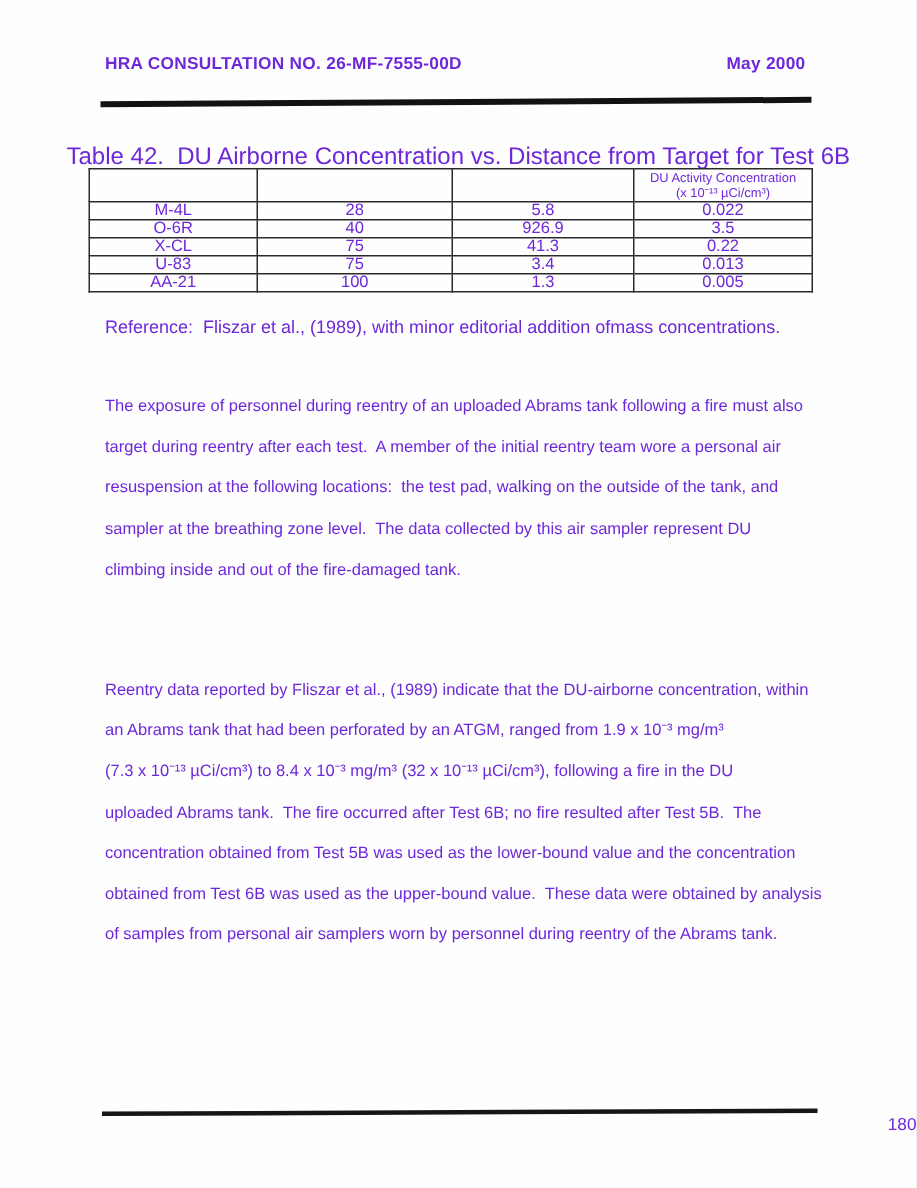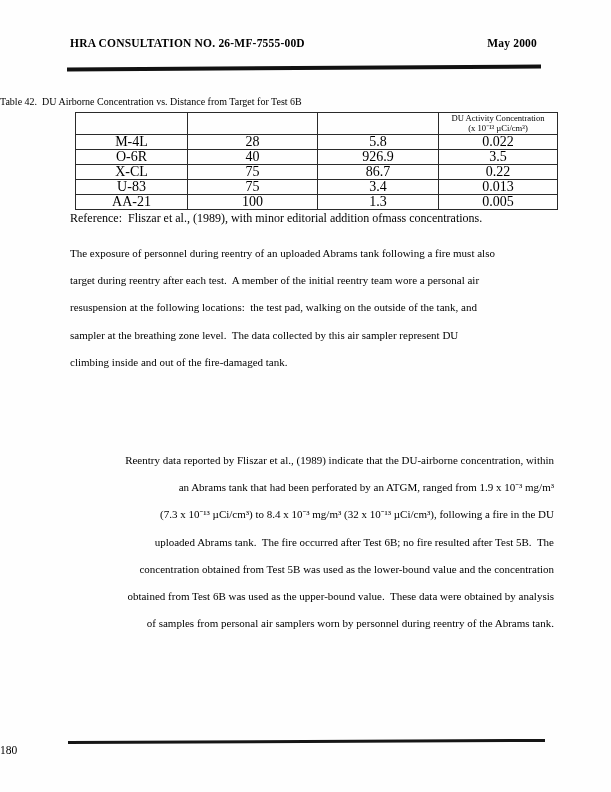--- a/index.html
+++ b/index.html
@@ -2,93 +2,93 @@
 <html><head>
 <meta charset="utf-8">
 <style>
   html, body { margin: 0; padding: 0; background: #e8e8e8; }
   .page {
     position: relative;
     width: 611px;
     height: 792px;
     margin: 0 auto;
     background: #fefefe;
-    color: #000000;
-    font-family: Liberation Serif, serif;
+    color: #6d28d9;
+    font-family: Liberation Sans, sans-serif;
     overflow: hidden;
   }
   .hdr {
     position: absolute;
     top: 37px; left: 70px; width: 467px;
     display: flex; justify-content: space-between;
     font-weight: bold; font-size: 11.5px; letter-spacing: 0.2px;
     white-space: pre;
   }
   .hrule {
     position: absolute;
     top: 66px; left: 67px; width: 474px; height: 3.5px;
     background: #121212;
     transform: rotate(-0.35deg);
   }
   .tbl-title {
     position: absolute;
     top: 96px; left: 0; width: 611px;
-    font-size: 10px;
+    text-align: center; font-size: 16px;
     white-space: pre;
   }
   table.dtable {
     position: absolute;
-    top: 112px; left: 75px; width: 482px;
+    top: 112px; left: 59px; width: 482px;
     border-collapse: collapse;
     table-layout: fixed;
     border: 1.6px solid #222;
   }
   table.dtable th, table.dtable td {
     border: 1.1px solid #2a2a2a;
     text-align: center;
     vertical-align: middle;
     padding: 0 2px;
     overflow: hidden;
   }
   table.dtable thead th {
     height: 21px;
     font-weight: normal;
     font-size: 8.6px;
     line-height: 1.15;
   }
   table.dtable tbody td {
     height: 11px;
-    font-size: 14px;
+    font-size: 11px;
     line-height: 1;
   }
   .ref {
     position: absolute;
     top: 211px; left: 70px; width: 500px;
     font-size: 12px;
     white-space: pre-wrap;
   }
   .para {
     position: absolute;
     left: 70px; width: 484px;
     font-size: 11px;
     line-height: 27.2px;
   }
-  .p1 { top: 240px; }
-  .p2 { top: 447px; text-align: right; }
+  .p1 { top: 258px; }
+  .p2 { top: 447px; }
   .line { white-space: pre-wrap; }
   .frule {
     position: absolute;
     top: 740px; left: 68px; width: 477px; height: 2.5px;
     background: #161616;
     transform: rotate(-0.25deg);
   }
   .pagenum {
     position: absolute;
     top: 744px; left: 0; width: 611px;
-    text-align: left;
+    text-align: right;
     font-size: 11.5px;
   }
 </style>
 </head>
 <body>
 
 <div class="page">
 
   <div class="hdr">
     <span>HRA CONSULTATION NO. 26-MF-7555-00D</span>
@@ -126,21 +126,21 @@
       </tr>
       <tr>
         <td>O-6R</td>
         <td>40</td>
         <td>926.9</td>
         <td>3.5</td>
       </tr>
       <tr>
         <td>X-CL</td>
         <td>75</td>
-        <td>86.7</td>
+        <td>41.3</td>
         <td>0.22</td>
       </tr>
       <tr>
         <td>U-83</td>
         <td>75</td>
         <td>3.4</td>
         <td>0.013</td>
       </tr>
       <tr>
         <td>AA-21</td>

